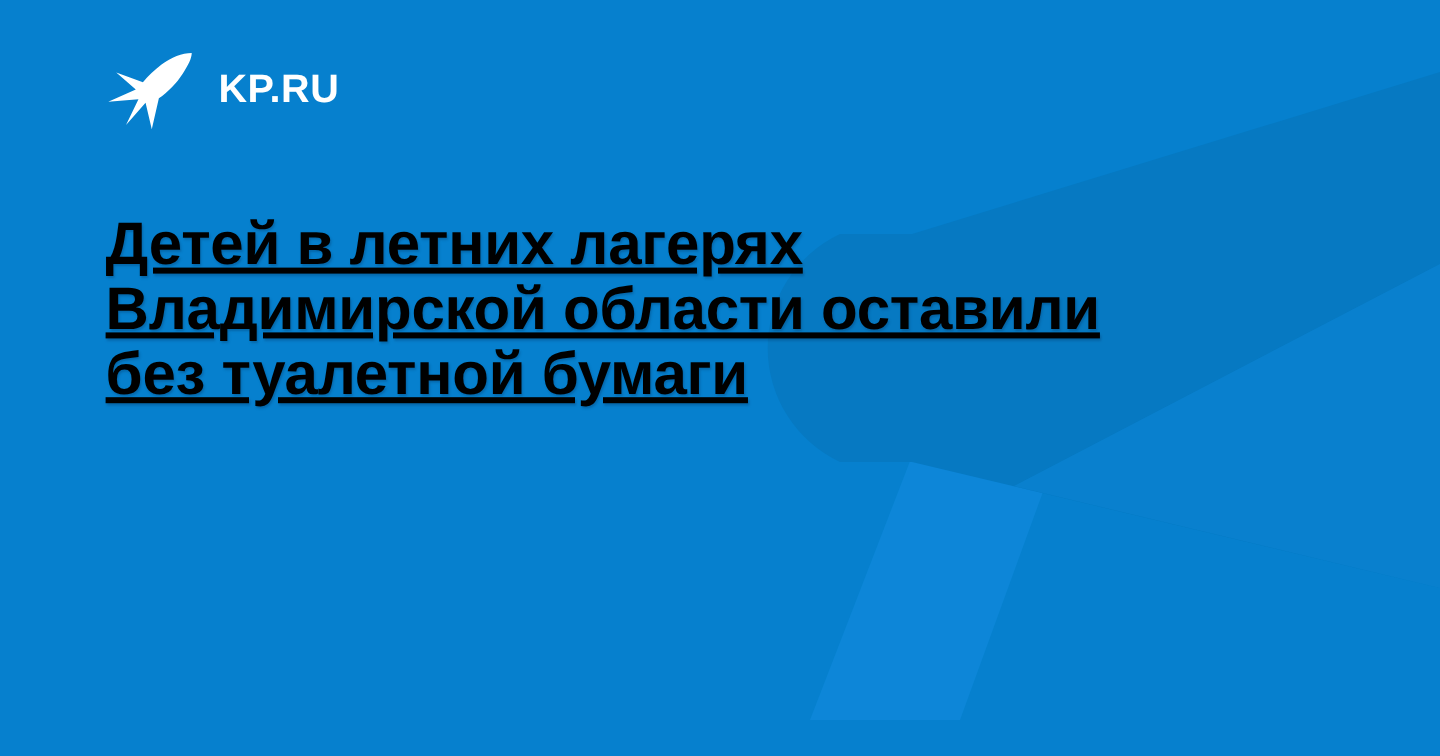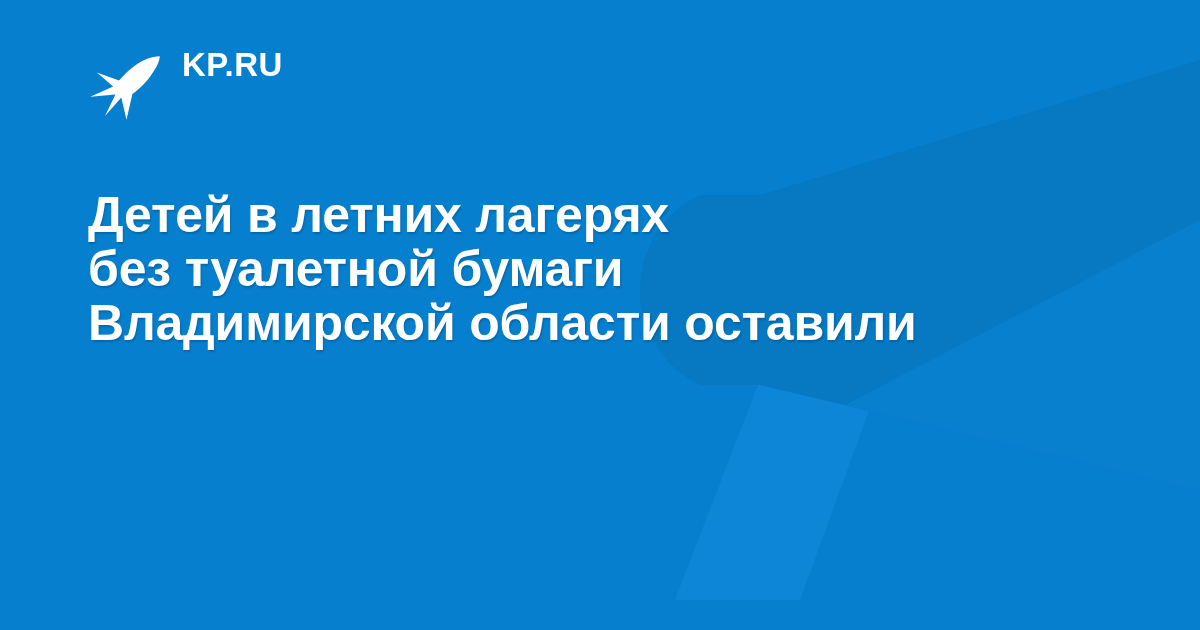--- a/index.html
+++ b/index.html
@@ -30,22 +30,23 @@
     inset:0;
     width:1200px;
     height:630px;
     pointer-events:none;
   }
 
   
   .header {
     position:absolute;
     left:88px;
-    top:48px;
+    top:36px;
     display:flex;
+    align-items:center;
     gap:20px;
     z-index:5;
   }
 
   .logo-bird {
     width:74px;
     height:74px;
     display:block;
     flex:none;
   }
@@ -56,29 +57,30 @@
     font-weight:bold;
     letter-spacing:0.5px;
     line-height:1;
     white-space:nowrap;
   }
 
   
   .headline {
     position:absolute;
     left:88px;
-    top:188px;
+    top:176px;
     width:960px;
     z-index:5;
-    color:#ffffff;
+    color:#000000;
     font-size:50px;
     font-weight:bold;
     line-height:54px;
     letter-spacing:-0.2px;
     text-shadow:1px 2px 2px rgba(0,40,80,0.28);
+    text-decoration:underline;
   }
 
   .headline-line { display:block; white-space:nowrap; }
 
   
   .category {
     position:absolute;
     left:96px;
     top:484px;
     display:flex;
@@ -133,18 +135,18 @@
     <svg class="logo-bird" viewBox="0 0 100 100" aria-hidden="true">
       <path fill="#ffffff" d="M97 11 C86 11 74 16 63 24 C55 30 48 37 42 44
                L12 33 L34 52 L3 66 L37 63 L23 92 L45 67
                L52 97 L60 62 C70 55 80 45 87 34 C93 25 97 17 97 11 Z"></path>
     </svg>
     <span class="logo-word">KP.RU</span>
   </div>
 
   <h1 class="headline">
     <span class="headline-line">Детей в летних лагерях</span>
+    <span class="headline-line">Владимирской области оставили</span>
     <span class="headline-line">без туалетной бумаги</span>
-    <span class="headline-line">Владимирской области оставили</span>
   </h1>
 
 
 </div>
 
 </body></html>

